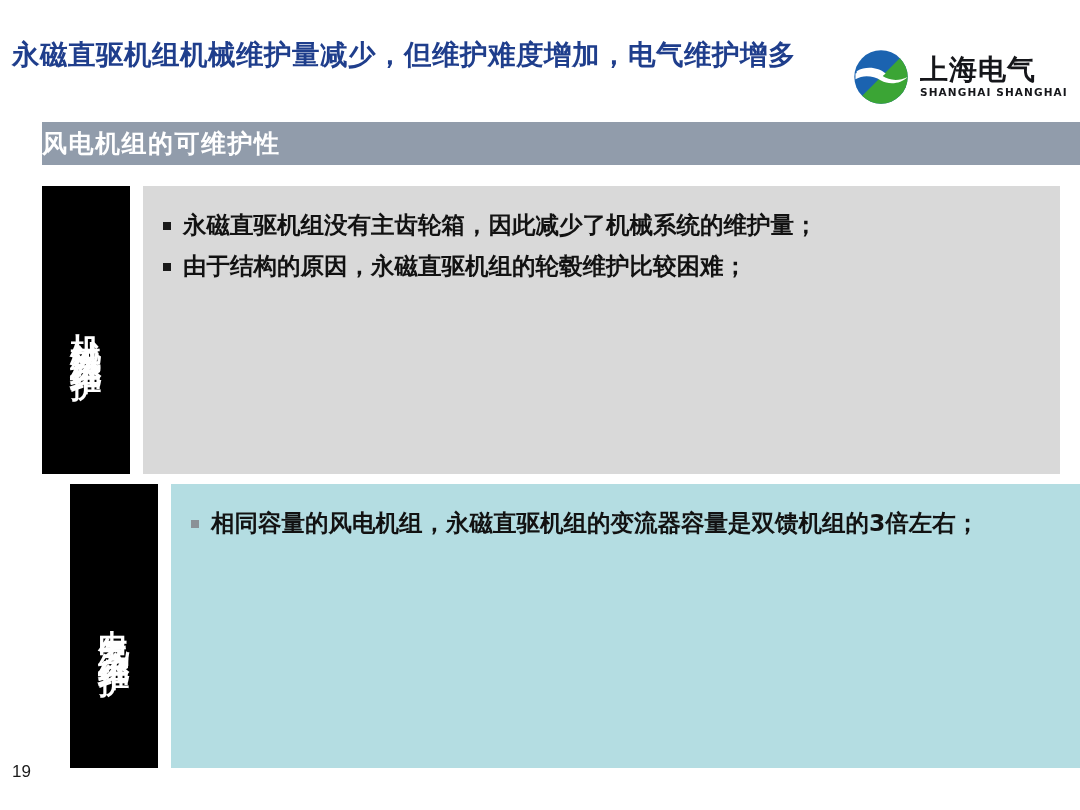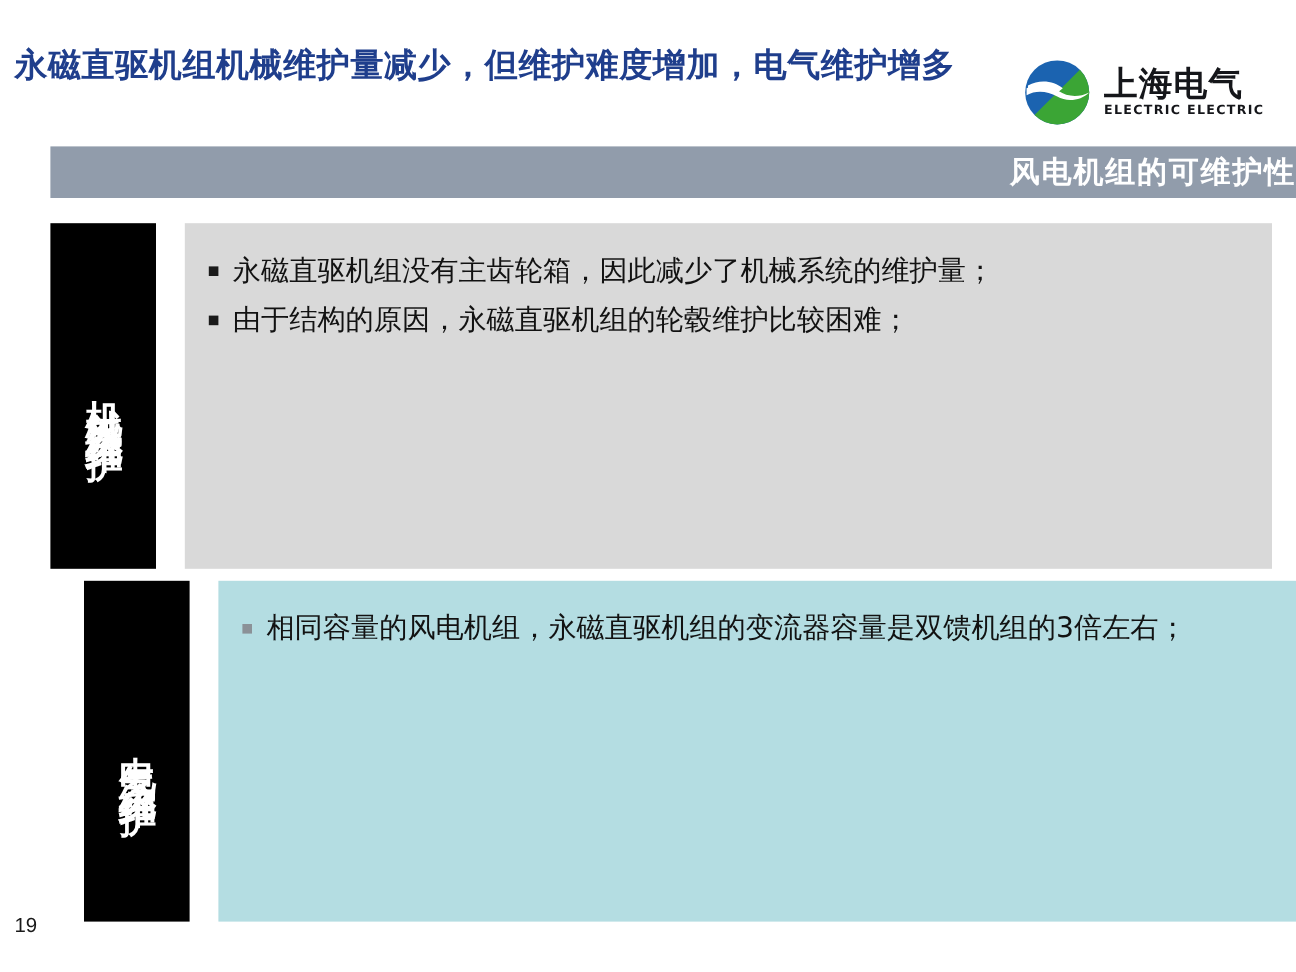--- a/index.html
+++ b/index.html
@@ -71,21 +71,21 @@
   
   .section-bar {
     position: absolute;
     left: 42px;
     top: 122px;
     width: 1038px;
     height: 43px;
     background: #919cab;
     display: flex;
     align-items: center;
-    justify-content: flex-end;
+    justify-content: flex-start;
   }
   .section-bar-text {
     color: #ffffff;
     font-size: 25px;
     font-weight: 700;
     letter-spacing: 1.5px;
   }
 
   
   .row {
@@ -109,24 +109,25 @@
     writing-mode: vertical-rl;
     text-orientation: upright;
     color: #ffffff;
     font-size: 31px;
     font-weight: 700;
     letter-spacing: 7px;
     line-height: 1.05;
   }
 
   .panel {
-    margin-left: 24px;
+    margin-left: 13px;
     flex: 1 1 auto;
     padding: 24px 16px 10px 18px;
     box-sizing: border-box;
+    font-weight: bold;
   }
   .panel-gray { background: #d9d9d9; }
   .panel-cyan { background: #b4dde2; }
 
   ul.bullets {
     list-style: none;
     margin: 0;
     padding: 0;
   }
   ul.bullets > li {
@@ -178,21 +179,21 @@
         <path d="M100 0 L100 100 L0 100 Z" fill="#3BA535"></path>
         <path d="M88 0 L100 0 L100 22 Z" fill="#1B63B0"></path>
         <path d="M0 78 L0 100 L14 100 Z" fill="#3BA535"></path>
         <path d="M6 44 C24 36, 40 40, 52 48 C64 56, 80 58, 96 50 C84 62, 64 64, 50 56 C36 48, 20 46, 6 54 Z" fill="#FFFFFF"></path>
         <path d="M8 40 C26 30, 46 34, 58 44 L52 49 C40 41, 24 38, 8 45 Z" fill="#FFFFFF"></path>
       </g>
     </svg>
   </div>
   <div class="logo-text-wrap">
     <div class="logo-cn">上海电气</div>
-    <div class="logo-en">ELECTRIC ELECTRIC</div>
+    <div class="logo-en">SHANGHAI SHANGHAI</div>
   </div>
 </div>
 
 <div class="section-bar">
   <span class="section-bar-text">风电机组的可维护性</span>
 </div>
 
 <div class="row row-mech">
   <div class="label-box">
     <span class="label-text">机械系统维护</span>

